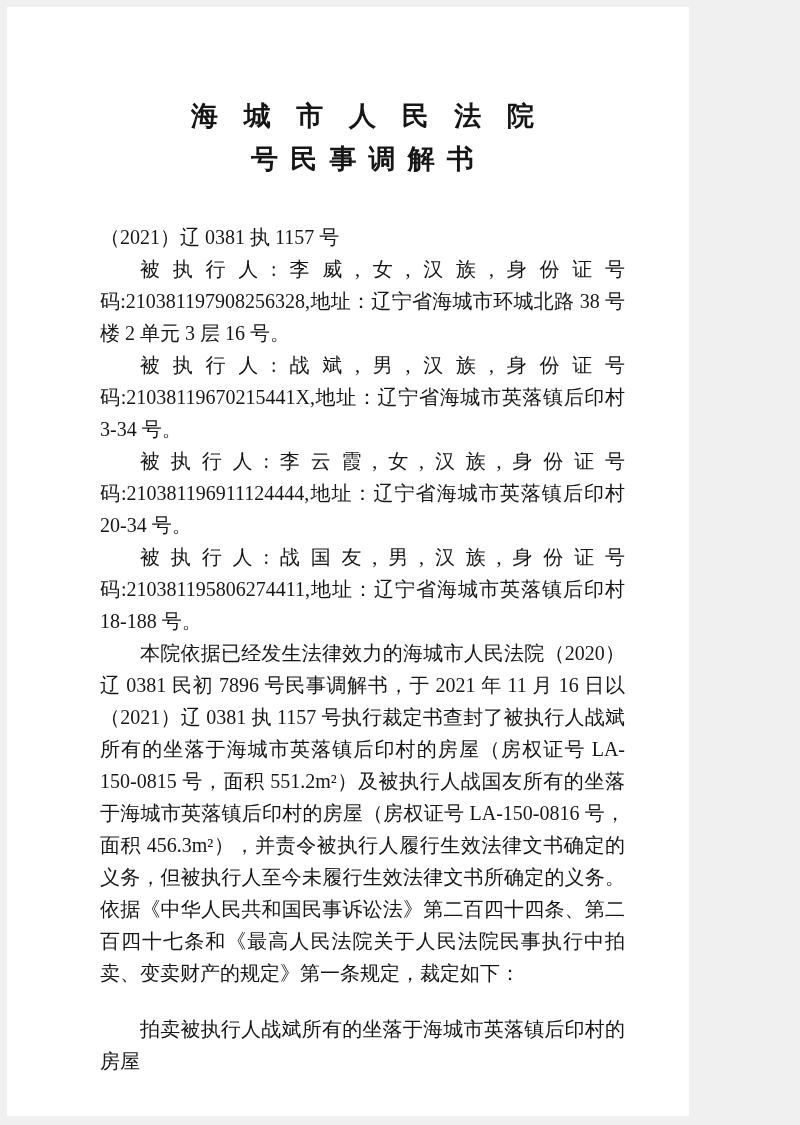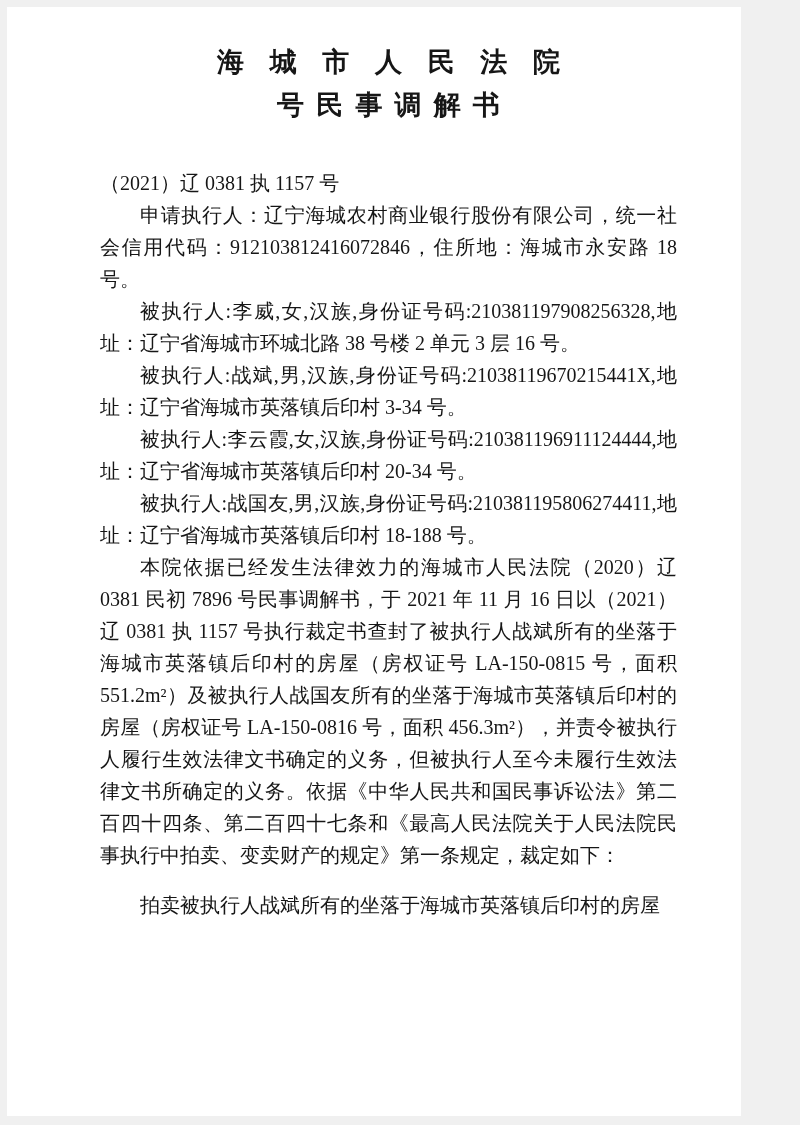--- a/index.html
+++ b/index.html
@@ -11,25 +11,25 @@
     height: 1125px;
     background: #f0f0f0;
     position: relative;
     font-family: "Liberation Serif", "DejaVu Serif", serif;
     overflow: hidden;
   }
   .page {
     position: absolute;
     left: 7px;
     top: 7px;
-    width: 734px;
+    width: 682px;
     height: 1109px;
     background: #ffffff;
     box-sizing: border-box;
-    padding: 38px 64px 0 93px;
+    padding: 92px 64px 0 93px;
     color: #161616;
   }
   .court-name {
     margin: 0;
     text-align: center;
     font-size: 27px;
     font-weight: 600;
     letter-spacing: 0.95em;
     padding-left: 0.95em;
     line-height: 1.3;
@@ -53,32 +53,31 @@
     margin-top: 0;
   }
   .para {
     margin: 0;
     font-size: 20px;
     line-height: 32px;
     text-align: justify;
     text-indent: 2em;
   }
   .para.final {
-    margin-top: 18px;
+    margin-top: 24px;
   }
 </style>
 </head>
 <body>
 
 <div class="page">
   <h1 class="court-name">海城市人民法院</h1>
   <h2 class="doc-title">号民事调解书</h2>
   <div class="case-number">（2021）辽 0381 执 1157 号</div>
   <div class="body-text">
-    <p class="para">申请执行人：辽宁海城农村商业银行股份有限公司，统一社会信用代码：912103812416072846，住所地：海城市永安路 18 号。</p>
     <p class="para">被执行人:李威,女,汉族,身份证号码:210381197908256328,地址：辽宁省海城市环城北路 38 号楼 2 单元 3 层 16 号。</p>
     <p class="para">被执行人:战斌,男,汉族,身份证号码:21038119670215441X,地址：辽宁省海城市英落镇后印村 3-34 号。</p>
     <p class="para">被执行人:李云霞,女,汉族,身份证号码:210381196911124444,地址：辽宁省海城市英落镇后印村 20-34 号。</p>
     <p class="para">被执行人:战国友,男,汉族,身份证号码:210381195806274411,地址：辽宁省海城市英落镇后印村 18-188 号。</p>
     <p class="para">本院依据已经发生法律效力的海城市人民法院（2020）辽 0381 民初 7896 号民事调解书，于 2021 年 11 月 16 日以（2021）辽 0381 执 1157 号执行裁定书查封了被执行人战斌所有的坐落于海城市英落镇后印村的房屋（房权证号 LA-150-0815 号，面积 551.2m²）及被执行人战国友所有的坐落于海城市英落镇后印村的房屋（房权证号 LA-150-0816 号，面积 456.3m²），并责令被执行人履行生效法律文书确定的义务，但被执行人至今未履行生效法律文书所确定的义务。依据《中华人民共和国民事诉讼法》第二百四十四条、第二百四十七条和《最高人民法院关于人民法院民事执行中拍卖、变卖财产的规定》第一条规定，裁定如下：</p>
     <p class="para final">拍卖被执行人战斌所有的坐落于海城市英落镇后印村的房屋</p>
   </div>
 </div>
 
 </body></html>

